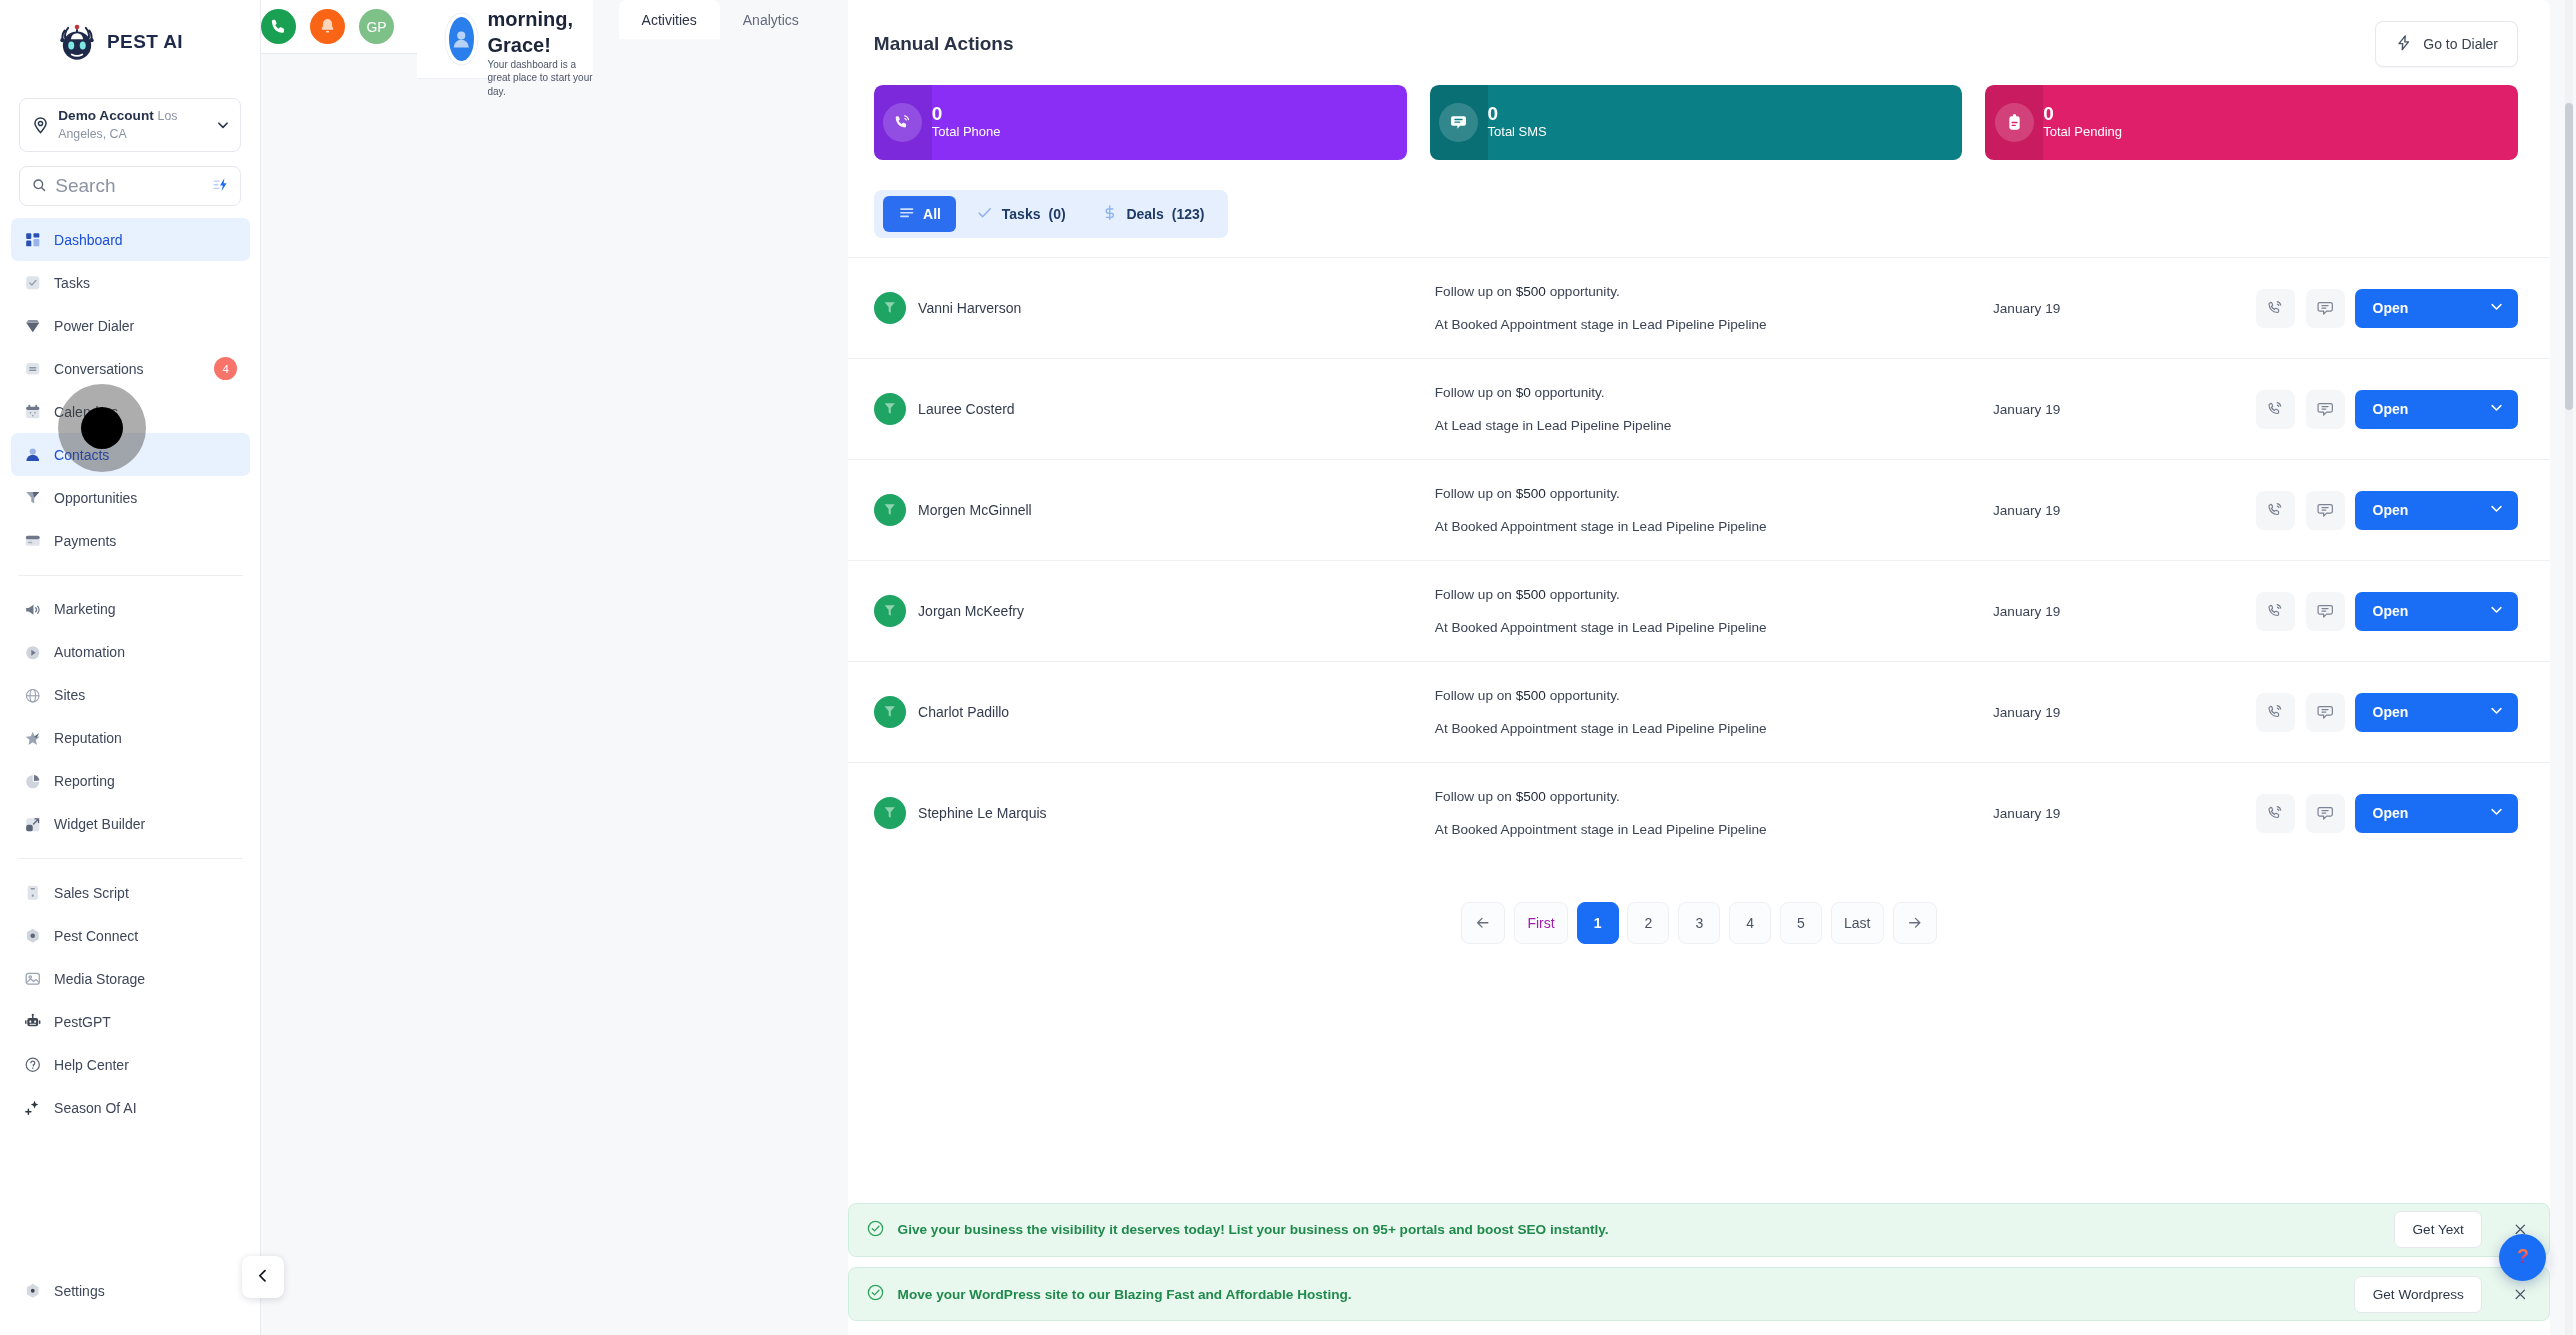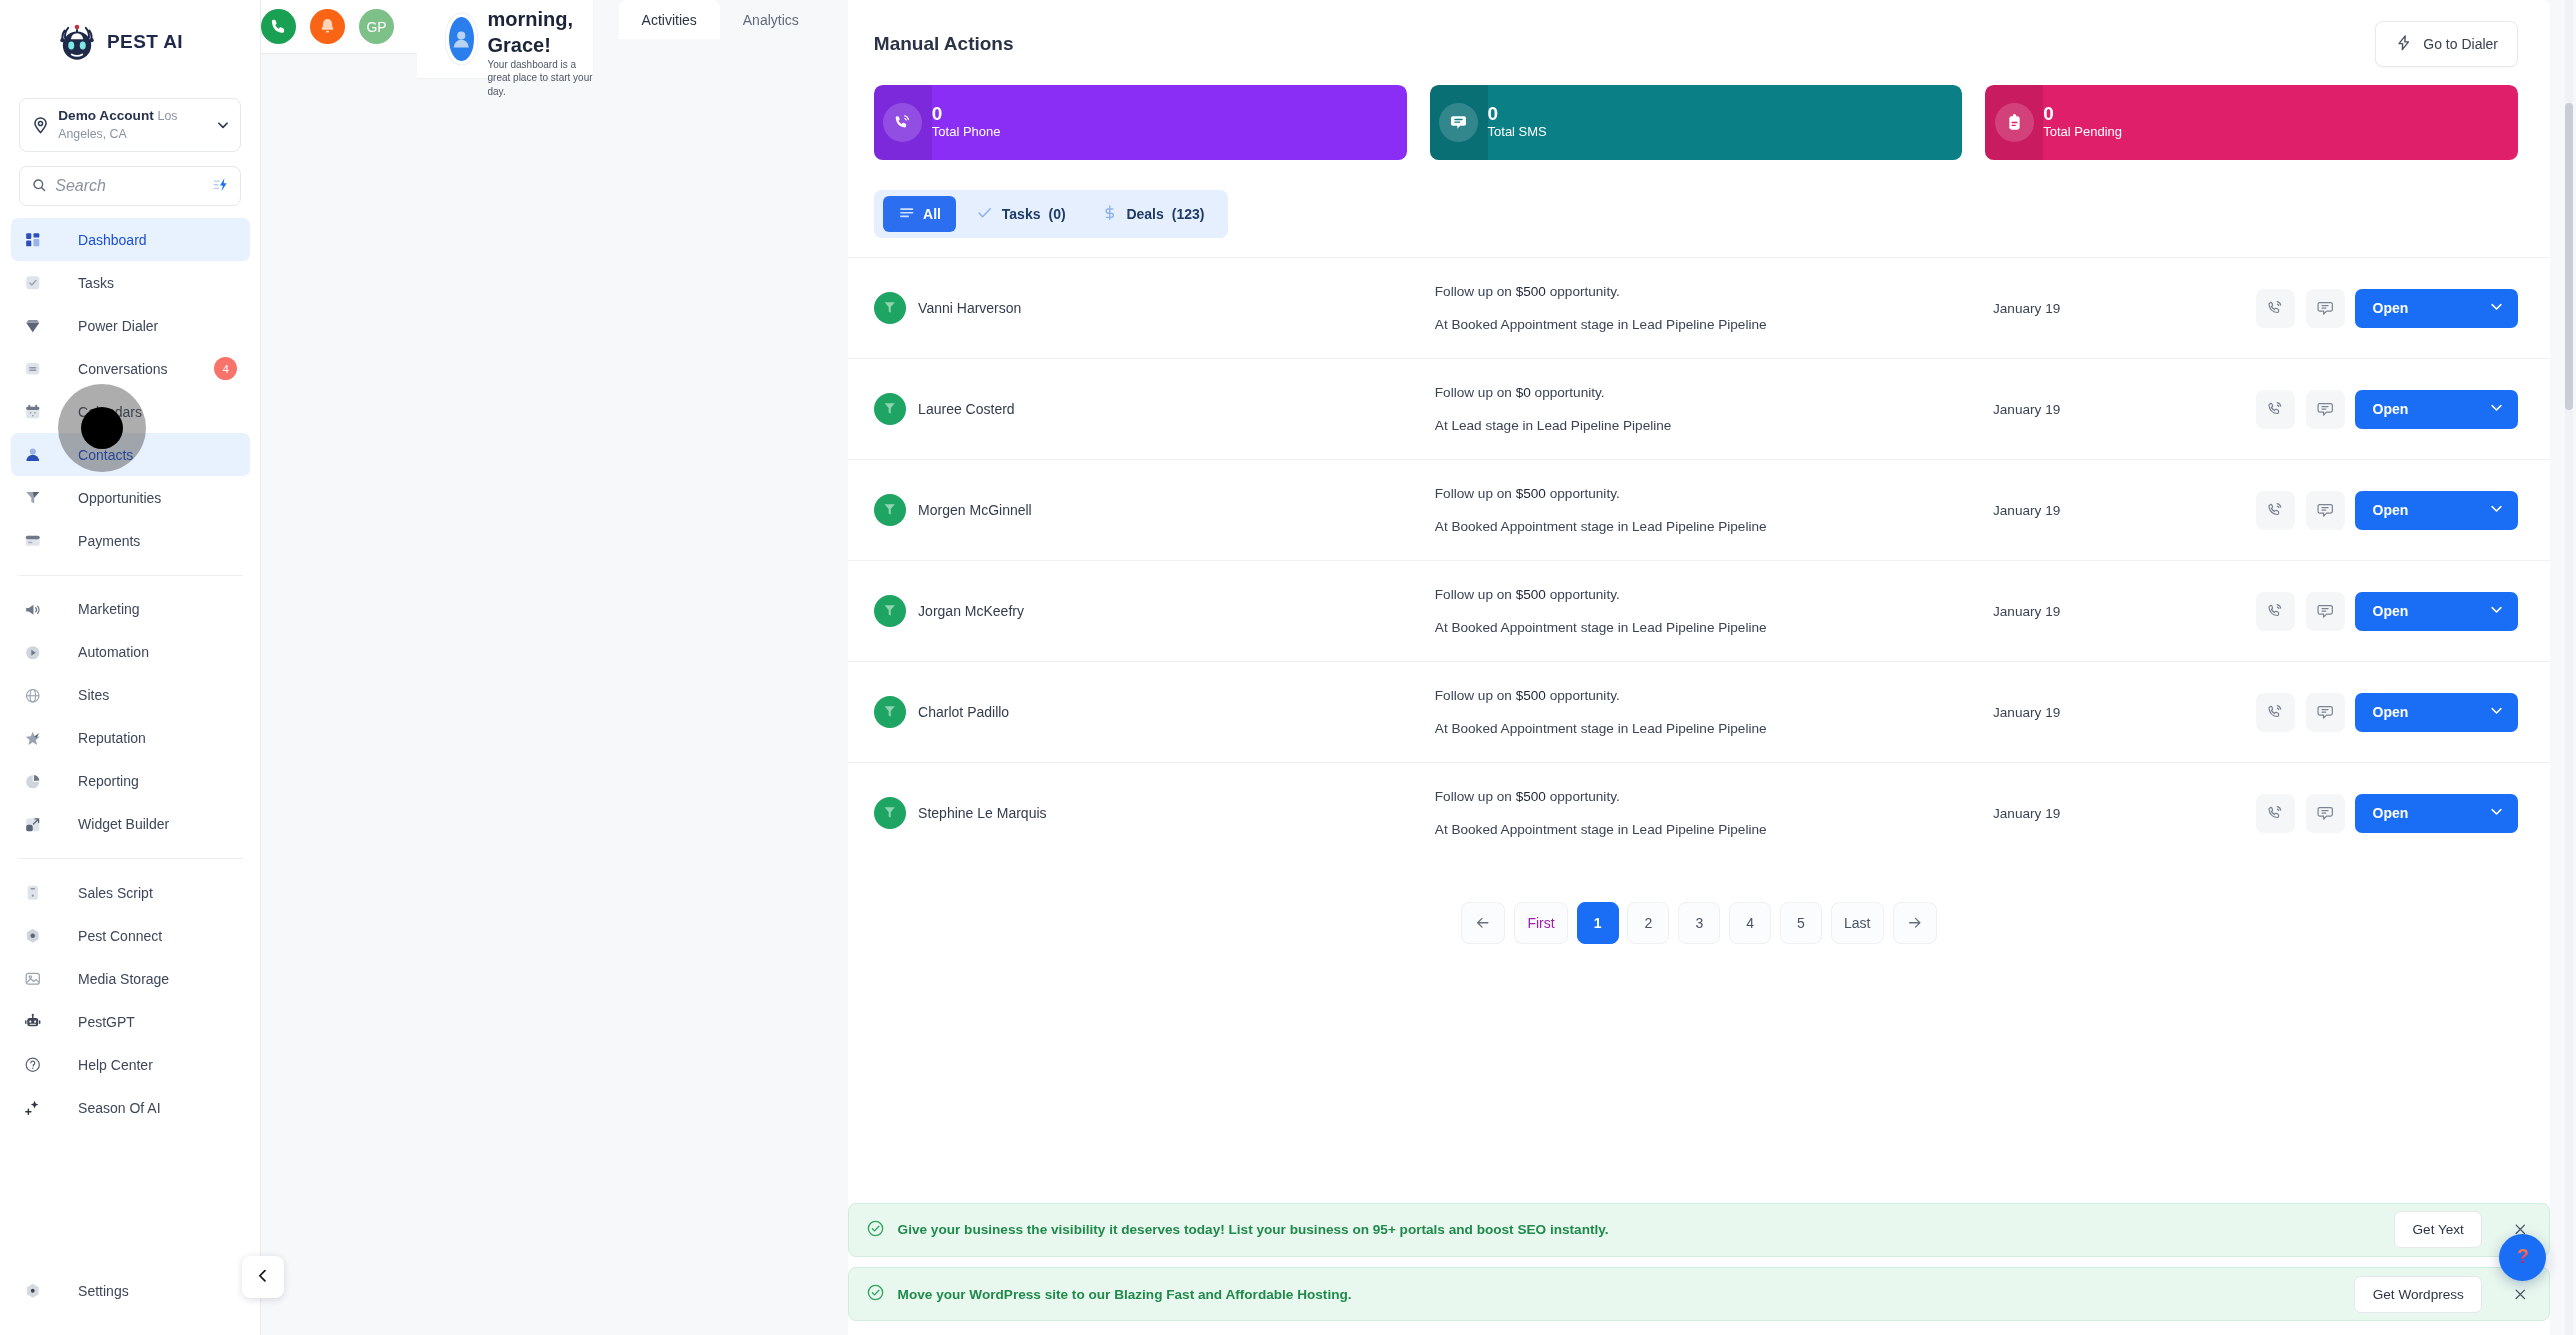--- a/index.html
+++ b/index.html
@@ -42,35 +42,34 @@
   .chev { width: 14px; height: 14px; flex: 0 0 14px; }
 
   .search-box {
     margin: 14px 19px 0 19px;
     border: 0.9px solid #e4e7ec; border-radius: 8px;
     height: 40px; display: flex; align-items: center;
     padding: 0 10.5px; gap: 8.8px; background: #fff;
   }
   .search-box input {
     border: none; outline: none; flex: 1; min-width: 0;
-    font-size: 16px; color: #0f172a; background: transparent;
+    font-size: 19px; color: #0f172a; background: transparent;
     font-family: "Liberation Sans", sans-serif;
-    font-style: italic;
   }
   .search-box input::placeholder { color: #8b93a3; }
 
   .nav { margin-top: 12.3px; flex: 1; overflow: hidden; }
   .nav-group { padding: 0 10.5px; }
   .nav-sep { height: 0.9px; background: #eceef2; margin: 12.3px 17.5px; }
   .nav-item {
     height: 43px; display: flex; align-items: center;
     gap: 12.3px; padding: 0 12.3px; border-radius: 7px;
     cursor: pointer; position: relative;
   }
-  .nav-item .ni-label { font-size: 14px; color: #3d4759; white-space: nowrap; margin-left: 24px; }
+  .nav-item .ni-label { font-size: 14px; color: #3d4759; white-space: nowrap; }
   .nav-item.active { background: #e8f1fe; }
   .nav-item.active .ni-label { color: #1c4ed8; font-weight: normal; }
   .ni-icon { width: 19px; height: 19px; flex: 0 0 19px; display: flex; align-items: center; justify-content: center; }
   .badge {
     position: absolute; right: 12.3px;
     background: #f8736a; color: #fff;
     width: 23px; height: 23px; border-radius: 50%;
     font-size: 11.4px; display: flex; align-items: center; justify-content: center;
   }
   .sidebar-bottom { padding: 0 10.5px 23px 10.5px; }

